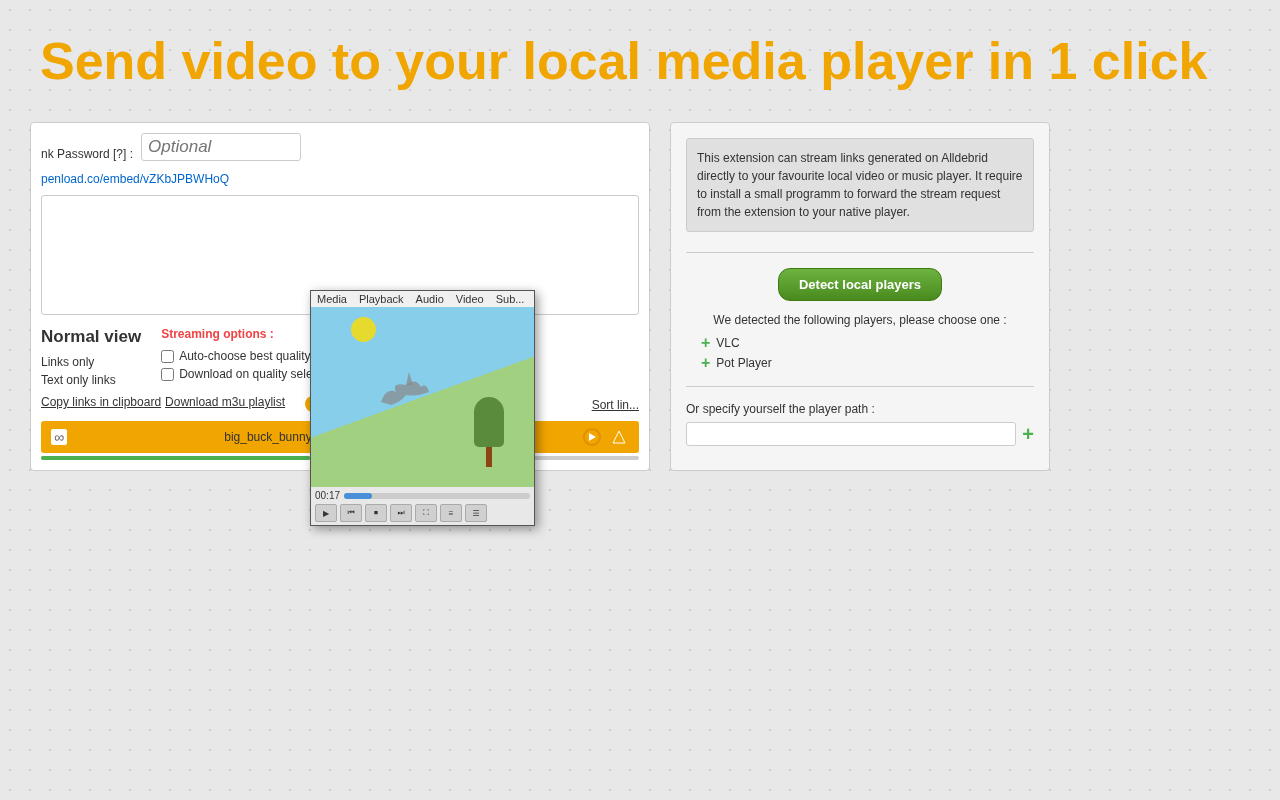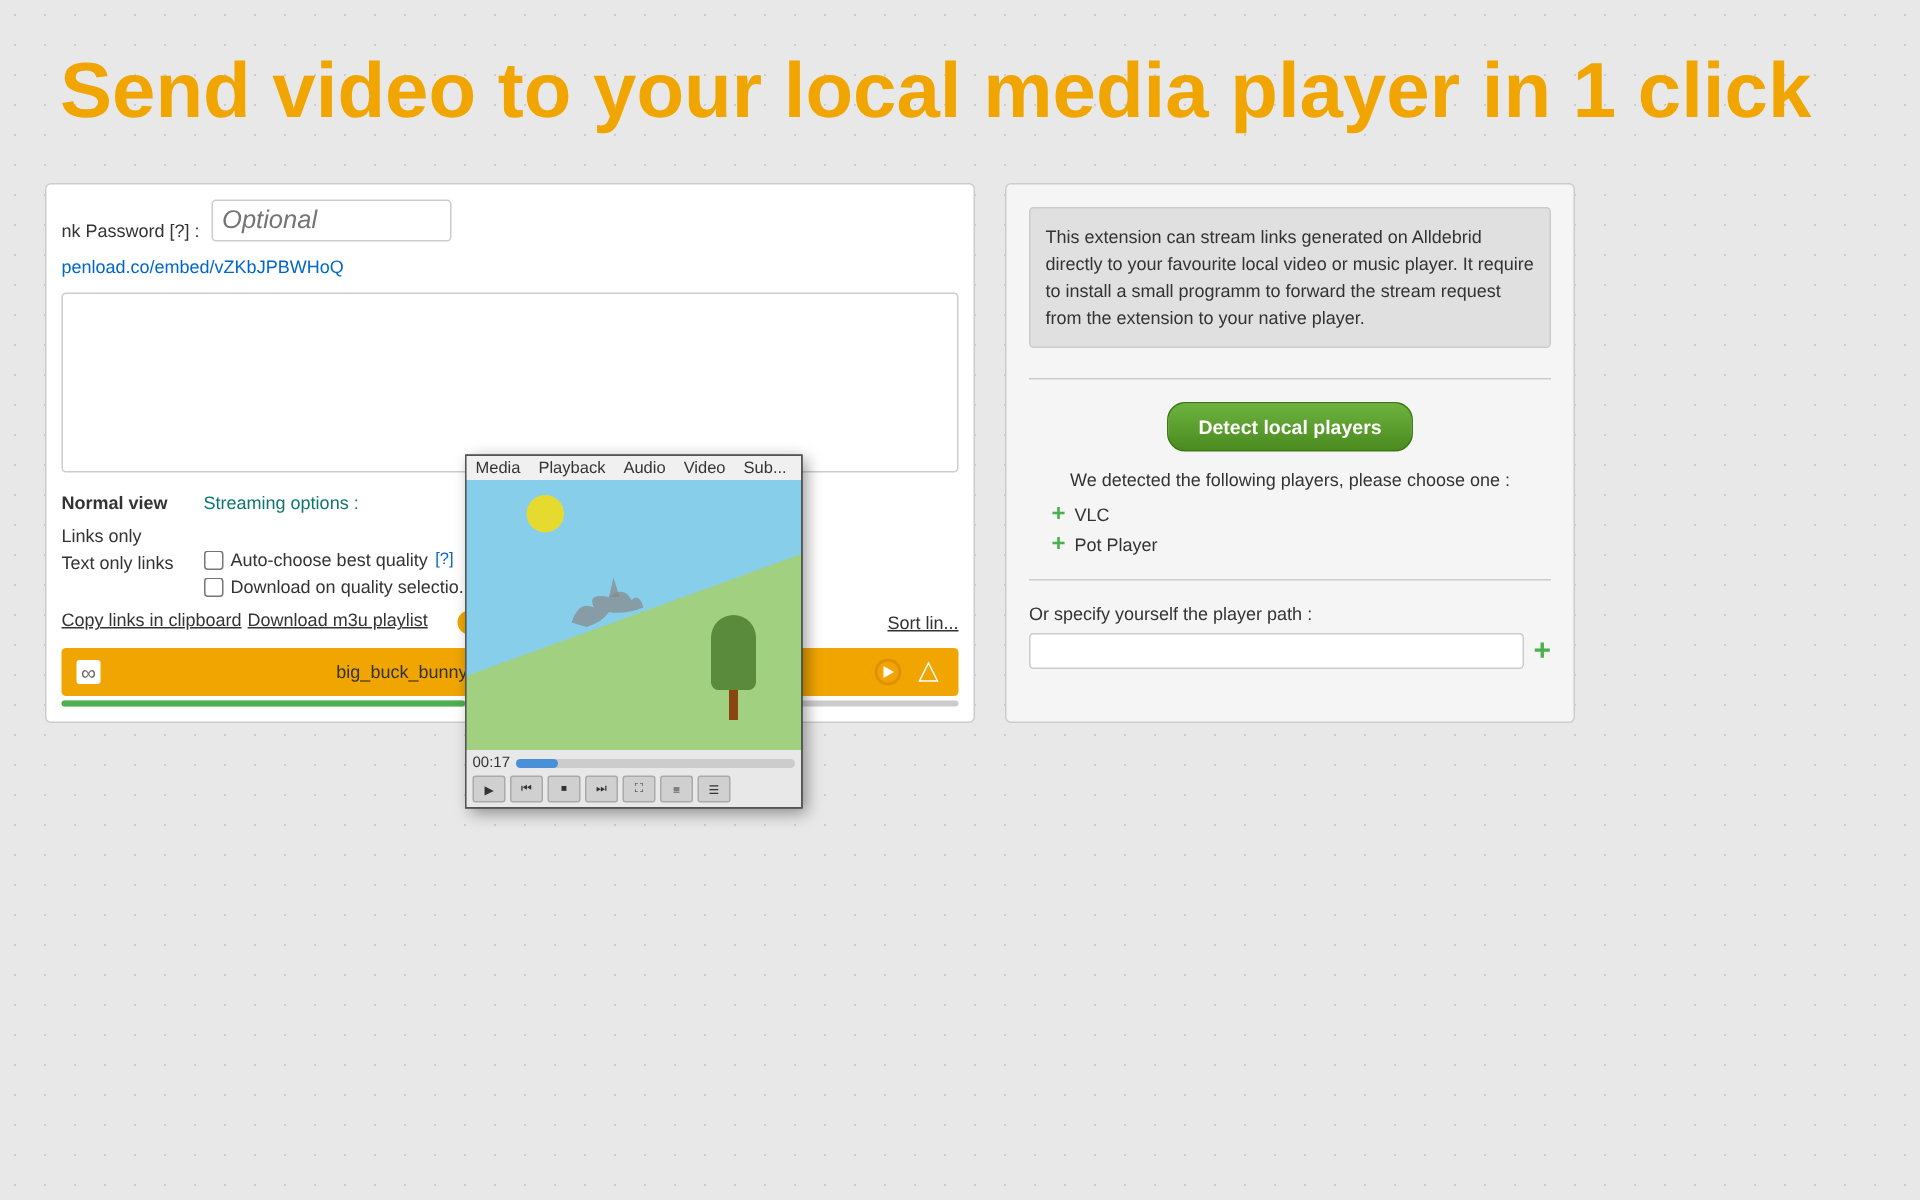--- a/index.html
+++ b/index.html
@@ -95,43 +95,43 @@
       align-items: flex-start;
     }
 
     .view-left {
       display: flex;
       flex-direction: column;
       gap: 4px;
     }
 
     .view-label {
-      font-size: 12px;
+      font-size: 17px;
       font-weight: bold;
       color: #333;
       margin-bottom: 4px;
     }
 
     .view-option-item {
       font-size: 12px;
       color: #333;
       cursor: pointer;
     }
 
     .streaming-options {
       display: flex;
       flex-direction: column;
       gap: 4px;
     }
 
     .streaming-label {
       font-size: 12px;
-      font-weight: normal;
-      color: #0f766e;
-      margin-bottom: 20px;
+      font-weight: bold;
+      color: #ef4444;
+      margin-bottom: 4px;
     }
 
     .streaming-item {
       display: flex;
       align-items: center;
       gap: 5px;
       font-size: 12px;
       color: #333;
     }
 
@@ -287,21 +287,20 @@
     
     .vlc-player {
       position: absolute;
       top: 168px;
       left: 280px;
       width: 225px;
       background: #2b2b2b;
       border: 1px solid #555;
       z-index: 10;
       box-shadow: 3px 3px 10px rgba(0,0,0,0.4);
-      margin-top: 13px;
     }
 
     .vlc-menubar {
       background: #f0f0f0;
       display: flex;
       gap: 12px;
       padding: 2px 6px;
       font-size: 11px;
       color: #333;
     }

